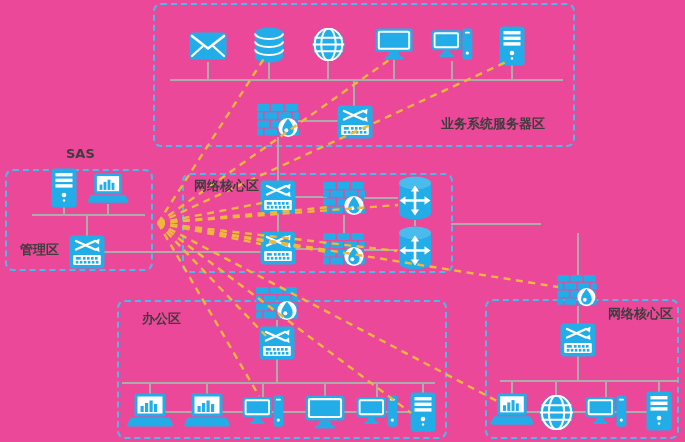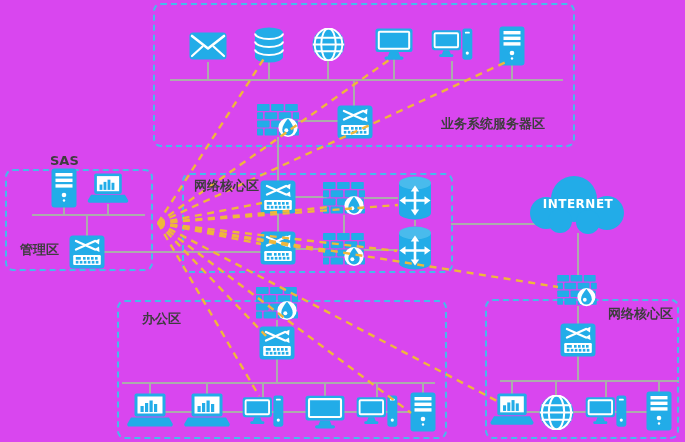--- a/index.html
+++ b/index.html
@@ -1,16 +1,16 @@
 <!DOCTYPE html>
 <html><head>
 <meta charset="utf-8">
 <style>
   html,body{margin:0;padding:0;background:#ffffff;}
-  #canvas{position:relative;width:685px;height:442px;background:#d946ef;overflow:hidden;
+  #canvas{position:relative;width:685px;height:442px;background:#ec4899;overflow:hidden;
           font-family:"DejaVu Sans","Liberation Sans",sans-serif;}
   .zone{position:absolute;border:2px dashed #45BCEB;border-radius:8px;z-index:1;box-sizing:border-box;}
   svg.wires{position:absolute;left:0;top:0;z-index:2;}
   .node{position:absolute;z-index:3;}
   .node svg{width:100%;height:100%;display:block;}
   svg.fan{position:absolute;left:0;top:0;z-index:4;pointer-events:none;}
   .zone-label,.free-label{position:absolute;z-index:5;font-size:13px;font-weight:bold;
         color:#3d3d3d;white-space:nowrap;pointer-events:none;}
   .free-label{font-weight:600;}
   .cloud-text{position:absolute;left:0;right:0;top:26px;text-align:center;color:#ffffff;
@@ -23,21 +23,21 @@
     <div class="zone" style="left: 153px; top: 3px; width: 422px; height: 144px;"></div>
     <div class="zone-label" style="left: 441px; top: 115px;">业务系统服务器区</div>
     <div class="zone" style="left: 5px; top: 169px; width: 148px; height: 102px;"></div>
     <div class="zone-label" style="left: 20px; top: 241px;">管理区</div>
     <div class="zone" style="left: 182px; top: 173px; width: 271px; height: 100px;"></div>
     <div class="zone-label" style="left: 194px; top: 177px;">网络核心区</div>
     <div class="zone" style="left: 117px; top: 300px; width: 330px; height: 139px;"></div>
     <div class="zone-label" style="left: 142px; top: 310px;">办公区</div>
     <div class="zone" style="left: 485px; top: 299px; width: 194px; height: 140px;"></div>
     <div class="zone-label" style="left: 608px; top: 305px;">网络核心区</div>
-    <div class="free-label" style="left: 50px; top: 146px; margin-top: 7px;">SAS</div>
+    <div class="free-label" style="left: 66px; top: 146px;">SAS</div>
     <svg width="685" height="442" class="wires">
       <line x1="170" y1="80" x2="563" y2="80" stroke="#ACACAC" stroke-width="2"></line>
       <line x1="208" y1="62" x2="208" y2="80" stroke="#ACACAC" stroke-width="2"></line>
       <line x1="269" y1="62" x2="269" y2="80" stroke="#ACACAC" stroke-width="2"></line>
       <line x1="328" y1="60" x2="328" y2="80" stroke="#ACACAC" stroke-width="2"></line>
       <line x1="394" y1="59" x2="394" y2="80" stroke="#ACACAC" stroke-width="2"></line>
       <line x1="452" y1="61" x2="452" y2="80" stroke="#ACACAC" stroke-width="2"></line>
       <line x1="512" y1="65" x2="512" y2="80" stroke="#ACACAC" stroke-width="2"></line>
       <line x1="354" y1="80" x2="354" y2="107" stroke="#ACACAC" stroke-width="2"></line>
       <line x1="298" y1="121" x2="338" y2="121" stroke="#ACACAC" stroke-width="2"></line>
@@ -514,32 +514,20 @@
     <div class="node" style="left: 410px; top: 392px; width: 26px; height: 40px;">
       <svg viewBox="0 0 26 40">
         <rect x="0.5" y="0.5" width="25" height="39" rx="3" fill="#22ACE8"></rect>
         <rect x="4.5" y="5" width="17" height="3.4" fill="#fff"></rect>
         <rect x="4.5" y="10.6" width="17" height="3.4" fill="#fff"></rect>
         <rect x="4.5" y="16.2" width="17" height="3.4" fill="#fff"></rect>
         <circle cx="13" cy="27" r="2.3" fill="#fff"></circle>
         <circle cx="13" cy="32.5" r="1.2" fill="#fff"></circle>
       </svg>
     </div>
-    <div class="node" style="left: 526px; top: 171px; width: 104px; height: 64px;">
-      <svg viewBox="0 0 104 64">
-        <g fill="#22ACE8">
-          <circle cx="20" cy="42" r="16"></circle>
-          <circle cx="48" cy="28" r="23"></circle>
-          <circle cx="81" cy="42" r="17"></circle>
-          <circle cx="34" cy="50" r="12"></circle>
-          <circle cx="62" cy="51" r="12"></circle>
-        </g>
-      </svg>
-      <span class="cloud-text">INTERNET</span>
-    </div>
     <svg width="685" height="442" class="fan">
       <line x1="158" y1="223" x2="265" y2="57" stroke="#EFB73C" stroke-width="2.4" stroke-dasharray="7 5.5"></line>
       <line x1="158" y1="223" x2="389" y2="60" stroke="#EFB73C" stroke-width="2.4" stroke-dasharray="7 5.5"></line>
       <line x1="158" y1="223" x2="506" y2="62" stroke="#EFB73C" stroke-width="2.4" stroke-dasharray="7 5.5"></line>
       <line x1="158" y1="223" x2="262" y2="203" stroke="#EFB73C" stroke-width="2.4" stroke-dasharray="7 5.5"></line>
       <line x1="158" y1="223" x2="330" y2="207" stroke="#EFB73C" stroke-width="2.4" stroke-dasharray="7 5.5"></line>
       <line x1="158" y1="223" x2="398" y2="205" stroke="#EFB73C" stroke-width="2.4" stroke-dasharray="7 5.5"></line>
       <line x1="158" y1="223" x2="261" y2="244" stroke="#EFB73C" stroke-width="2.4" stroke-dasharray="7 5.5"></line>
       <line x1="158" y1="223" x2="327" y2="252" stroke="#EFB73C" stroke-width="2.4" stroke-dasharray="7 5.5"></line>
       <line x1="158" y1="223" x2="397" y2="251" stroke="#EFB73C" stroke-width="2.4" stroke-dasharray="7 5.5"></line>

